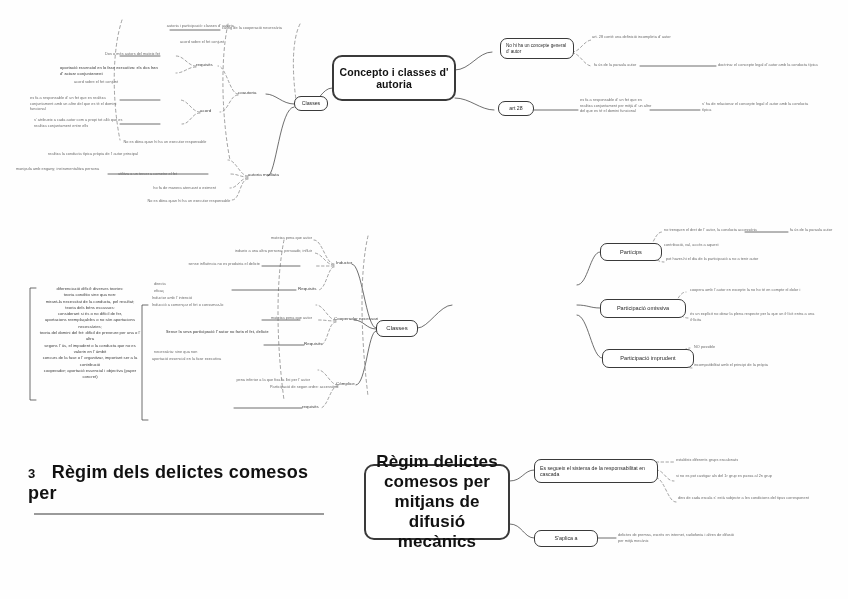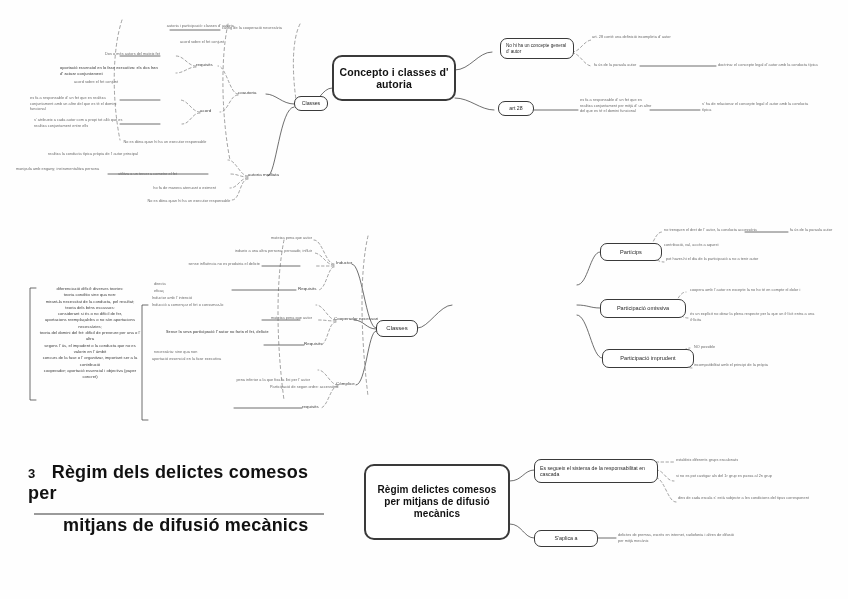--- a/index.html
+++ b/index.html
@@ -298,25 +298,24 @@
     <span>és un explícit no obrar la plena respecte per la que un il·lícit entra a una il·lícita</span></div>
 
   <div class="lbl tiny" style="left:694px;top:345px;width:60px;">
     <span>NO possible</span></div>
   <div class="lbl tiny" style="left:694px;top:363px;width:120px;">
     <span>incompatibilitat amb el principi de la pròpia</span></div>
 
   <div class="heading" style="left:28px;top:462px;width:300px;">
     <span class="num">3</span>
     <span class="txt" style="margin-left:12px;">Règim dels delictes comesos per</span>
-    <div class="txt" style="margin-left:35px;margin-top:11px;">mitjans de difusió mecànics</div>
   </div>
   <div class="rule" style="left:34px;top:513px;width:290px;"></div>
 
-  <div class="node central" style="left:364px;top:464px;width:146px;height:76px;font-size:10px;">
+  <div class="node central" style="left:364px;top:464px;width:146px;height:76px;font-size:17px;">
     <span>Règim delictes comesos per mitjans de difusió mecànics</span>
   </div>
 
   <div class="node small" style="left:534px;top:459px;width:124px;height:24px;font-size:5.2px;text-align:left;justify-content:flex-start;">
     <span>Es segueix el sistema de la responsabilitat en cascada</span>
   </div>
 
   <div class="node small" style="left:534px;top:530px;width:64px;height:17px;font-size:5.4px;">
     <span>S'aplica a</span>
   </div>

